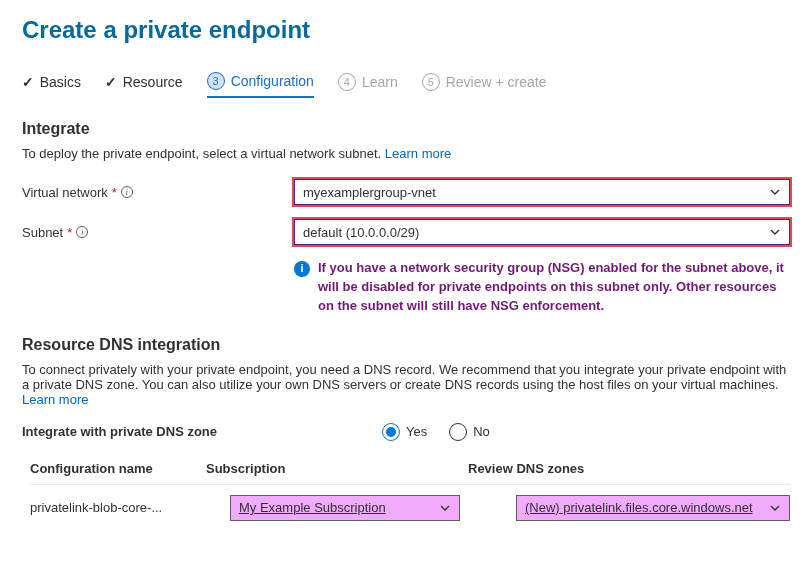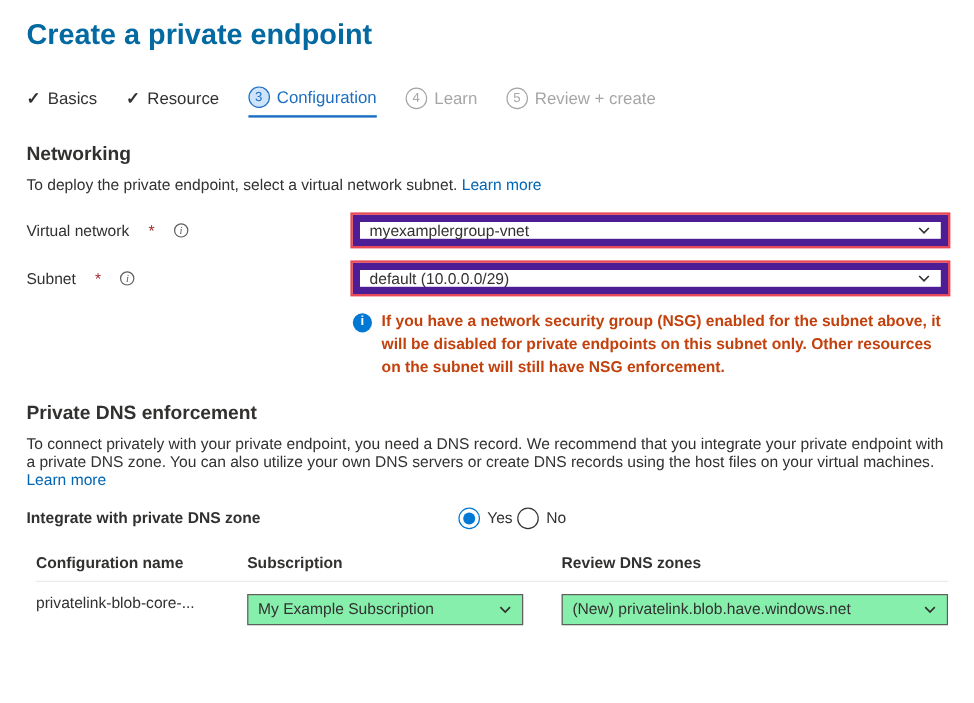--- a/index.html
+++ b/index.html
@@ -76,41 +76,41 @@
   .field-row {
     display: flex;
     align-items: center;
     margin-bottom: 14px;
   }
   .field-label {
     width: 272px;
     font-size: 13px;
     display: flex;
     align-items: center;
-    gap: 16px;
+    gap: 4px;
   }
   .req { color: #a4262c; }
   .info-icon {
     display: inline-flex;
     width: 12px; height: 12px;
     border: 1px solid #605e5c;
     border-radius: 50%;
     font-size: 9px;
     align-items: center;
     justify-content: center;
     color: #605e5c;
     font-style: italic;
     font-family: Georgia, serif;
   }
   .field-control {
     flex: 1;
     position: relative;
   }
   .select-box {
-    border: 6px solid #4c1d95;
+    border: 1px solid #4c1d95;
     height: 26px;
     display: flex;
     align-items: center;
     justify-content: space-between;
     padding: 0 8px;
     font-size: 13px;
     background: #fff;
     cursor: pointer;
   }
   .highlight-red {
@@ -136,25 +136,25 @@
     border-radius: 50%;
     background: #0078d4;
     color: #fff;
     display: flex;
     align-items: center;
     justify-content: center;
     font-weight: bold;
     font-size: 11px;
     margin-top: 2px;
   }
-  .infobox .info-text { font-weight: 600; color: #c2410c; }
+  .infobox .info-text { font-weight: 600; color: #701a75; }
   .radio-row {
     display: flex;
     align-items: center;
-    gap: 4px;
+    gap: 22px;
   }
   .radio {
     display: flex;
     align-items: center;
     gap: 6px;
     font-size: 13px;
     cursor: pointer;
   }
   .radio-circle {
     width: 18px; height: 18px;
@@ -180,37 +180,39 @@
   .table-header {
     display: flex;
     font-weight: 600;
     font-size: 13px;
     padding-bottom: 8px;
     border-bottom: 1px solid #edebe9;
     justify-content: space-between;
   }
   .table-row {
     display: flex;
-    align-items: flex-start;
+    align-items: center;
     padding: 10px 0 0 0;
     font-size: 13px;
+    gap: 24px;
   }
   .col-config { width: 176px; padding-right: 8px; }
   .col-sub { width: 262px; padding-right: 20px; }
   .col-dns { flex: 1; }
   .cell-select {
     border: 1px solid #605e5c;
     height: 26px;
     display: flex;
     align-items: center;
     justify-content: space-between;
     padding: 0 8px;
-    background: #86efac;
+    background: #f0abfc;
     cursor: pointer;
     margin-right: 12px;
+    text-decoration: underline;
   }
   .truncate {
     white-space: nowrap;
     overflow: hidden;
     text-overflow: ellipsis;
   }
 </style>
 </head>
 <body>
 
@@ -232,21 +234,21 @@
   <div class="tab pending">
     <span class="step-num">4</span>
     <span>Learn</span>
   </div>
   <div class="tab pending">
     <span class="step-num">5</span>
     <span>Review + create</span>
   </div>
 </div>
 
-<div class="section-title">Networking</div>
+<div class="section-title">Integrate</div>
 <div class="section-desc">
   <span>To deploy the private endpoint, select a virtual network subnet.  </span>
   <span class="link">Learn more</span>
 </div>
 
 <div class="field-row" style="margin-top:18px">
   <div class="field-label">
     <span>Virtual network</span>
     <span class="req">*</span>
     <span class="info-icon">i</span>
@@ -279,21 +281,21 @@
       </span>
     </div>
   </div>
 </div>
 
 <div class="infobox">
   <div class="info-badge">i</div>
   <div class="info-text">If you have a network security group (NSG) enabled for the subnet above, it will be disabled for private endpoints on this subnet only. Other resources on the subnet will still have NSG enforcement.</div>
 </div>
 
-<div class="section-title">Private DNS enforcement</div>
+<div class="section-title">Resource DNS integration</div>
 <div class="section-desc">
   <span>To connect privately with your private endpoint, you need a DNS record. We recommend that you integrate your private endpoint with a private DNS zone. You can also utilize your own DNS servers or create DNS records using the host files on your virtual machines.  </span>
   <span class="link">Learn more</span>
 </div>
 
 <div class="field-row" style="margin-top:16px">
   <div class="field-label" style="width:360px">
     <span style="font-weight:600">Integrate with private DNS zone</span>
   </div>
   <div class="radio-row">
@@ -321,21 +323,21 @@
         <span>My Example Subscription</span>
         <span class="chevron">
           <svg width="12" height="12" viewBox="0 0 12 12">
               <path d="M2 4 L6 8 L10 4" stroke="#323130" stroke-width="1.4" fill="none"></path>
             </svg>
         </span>
       </div>
     </div>
     <div class="col-dns">
       <div class="cell-select" style="margin-right:0">
-        <span>(New) privatelink.blob.have.windows.net</span>
+        <span>(New) privatelink.files.core.windows.net</span>
         <span class="chevron">
           <svg width="12" height="12" viewBox="0 0 12 12">
               <path d="M2 4 L6 8 L10 4" stroke="#323130" stroke-width="1.4" fill="none"></path>
             </svg>
         </span>
       </div>
     </div>
   </div>
 </div>
 

